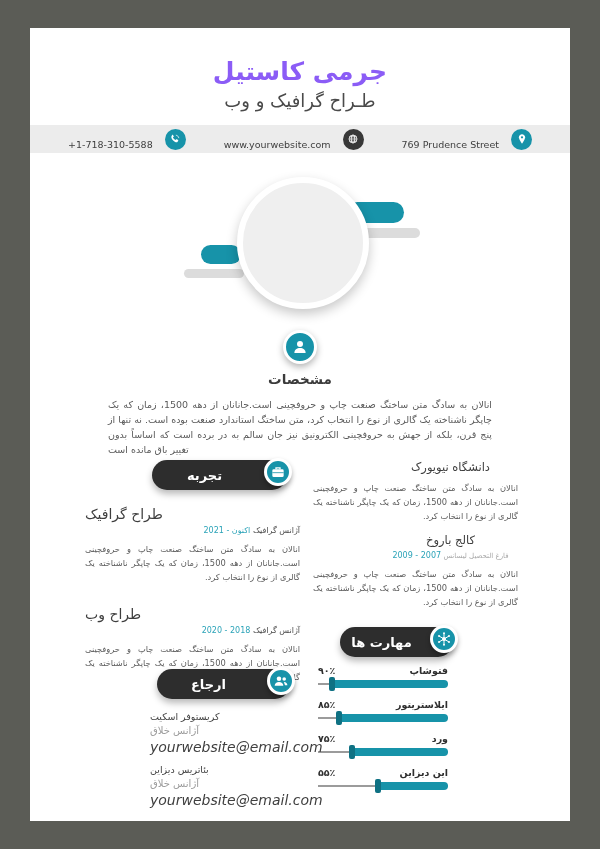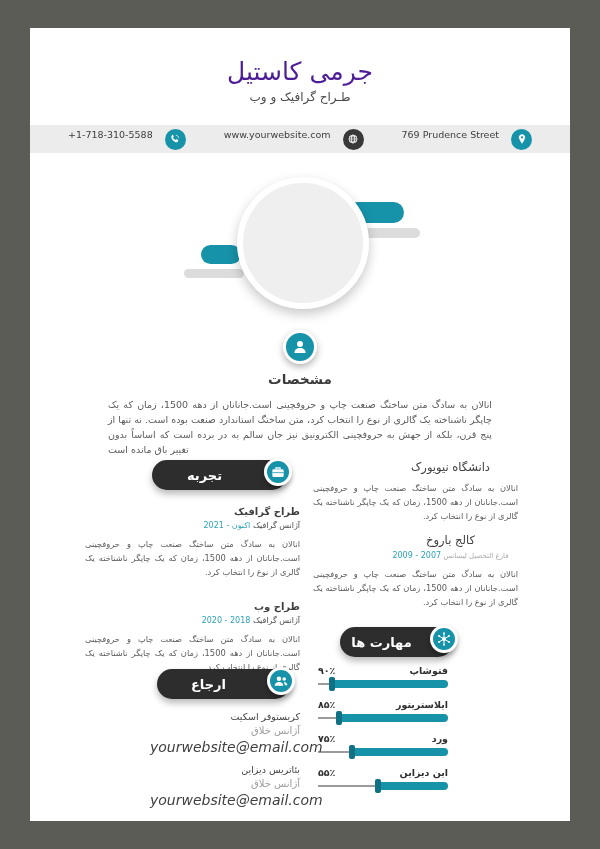--- a/index.html
+++ b/index.html
@@ -3,27 +3,27 @@
 <meta charset="utf-8">
 <style>
   * { box-sizing: border-box; margin: 0; padding: 0; }
   html,body { width: 600px; height: 849px; }
   body { font-family: "DejaVu Sans", sans-serif; }
   .frame { position: relative; width: 600px; height: 849px; background: #5b5c56; }
   .page  { position: absolute; left: 30px; top: 28px; width: 540px; height: 793px; background: #ffffff; }
 
   
   .header { position: absolute; top: 30px; left: 0; right: 0; text-align: center; direction: rtl; }
-  .name   { font-size: 25px; font-weight: 400; color: #4c1d95; line-height: 1.15; }
-  .tagline{ font-size: 12px; color: #4a4a4a; margin-top: 3px; letter-spacing: .5px; }
+  .name   { font-size: 25px; font-weight: 700; color: #8b5cf6; line-height: 1.15; }
+  .tagline{ font-size: 18px; color: #4a4a4a; margin-top: 3px; letter-spacing: .5px; }
 
   
   .contact-bar { position: absolute; top: 97px; left: 0; right: 0; height: 28px; background: #ececec;
                  display: flex; align-items: center; justify-content: space-evenly; direction: ltr; }
-  .contact-item { display: flex; align-items: flex-start; gap: 12px; font-size: 9.5px; color: #3e3e3e; cursor: pointer; }
+  .contact-item { display: flex; align-items: flex-end; gap: 12px; font-size: 9.5px; color: #3e3e3e; cursor: pointer; }
   .cicon { width: 21px; height: 21px; border-radius: 50%; display: flex; align-items: center; justify-content: center; flex: none; }
   .cicon svg { width: 12px; height: 12px; }
   .teal-bg { background: #1793a9; } .dark-bg { background: #383838; }
 
   
   .photo-area { position: absolute; top: 140px; left: 0; right: 0; height: 165px; }
   .decor { position: absolute; border-radius: 999px; }
   .p1 { left: 317px; top: 34px;  width: 57px; height: 21px; background: #1793a9; }
   .p2 { left: 332px; top: 60px;  width: 58px; height: 10px; background: #dcdcdc; }
   .p3 { left: 171px; top: 77px;  width: 40px; height: 19px; background: #1793a9; }
@@ -54,21 +54,21 @@
                  display: flex; align-items: center; justify-content: center; }
   .pill-circle svg { width: 16px; height: 16px; }
   .pill-exp    { width: 135px; margin-left: auto; margin-right: 13px; }
   .pill-edu    { width: 120px; margin-left: auto; margin-right: 10px; }
   .pill-skills { width: 113px; }
   .pill-refs   { width: 133px; margin-left: auto; margin-right: 10px; }
 
   
   .exp-item1 { margin-top: 16px; }
   .exp-item2 { margin-top: 22px; }
-  .exp-role { font-size: 10px; color: #3e3e3e; text-align: right; margin-bottom: 4px; font-weight: bold; }
+  .exp-role { font-size: 14px; color: #3e3e3e; text-align: left; margin-bottom: 4px; }
   .org-line { font-size: 8px; color: #4a4a4a; text-align: right; }
   .dates { color: #2ba3b8; }
   .item-body { margin-top: 7px; font-size: 8.3px; line-height: 14px; color: #5c5c5c;
                text-align: justify; text-align-last: right; }
 
   
   .edu-item1 { }
   .edu-item2 { margin-top: 10px; }
   .edu-head { text-align: center; padding-left: 70px; }
   .edu-school { font-size: 11.5px; color: #3e3e3e; margin-bottom: 4px; }
@@ -80,21 +80,21 @@
   .skill { margin-bottom: 11px; }
   .skill-top { display: flex; justify-content: space-between; align-items: baseline; font-size: 9.5px;
                font-weight: 700; color: #2f2f2f; }
   .skill-pct { direction: ltr; }
   .skill-bar { position: relative; height: 8px; margin-top: 4px; direction: ltr; }
   .skill-track { position: absolute; left: 0; right: 0; top: 3px; height: 2px; background: #9b9b9b; }
   .skill-fill { position: absolute; right: 0; top: 0; height: 8px; border-radius: 4px; background: #1793a9; }
   .skill-thumb { position: absolute; left: -2px; top: -3px; width: 6px; height: 14px; background: #0f7183; border-radius: 2px; }
 
   
-  .refs-list { margin-top: 12px; width: 150px; text-align: right; }
+  .refs-list { margin-top: 12px; width: 150px; text-align: left; }
   .ref { margin-bottom: 9px; }
   .ref-name { font-size: 9.5px; color: #3f3f3f; margin-bottom: 3px; }
   .ref-org  { font-size: 10px; color: #9a9a9a; margin-bottom: 3px; }
   .ref-email{ font-size: 14px; font-style: italic; color: #3f3f3f; direction: ltr; cursor: pointer; }
 </style>
 </head>
 <body>
 
 <div class="frame">
   <div class="page">

